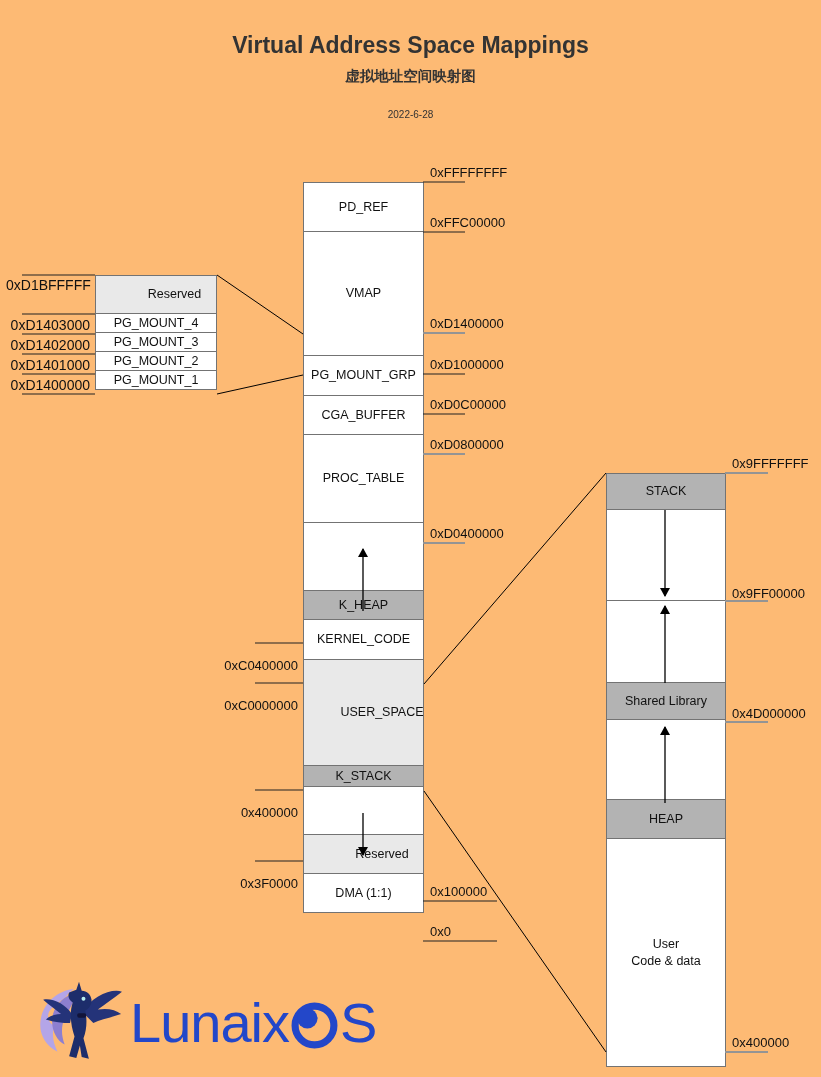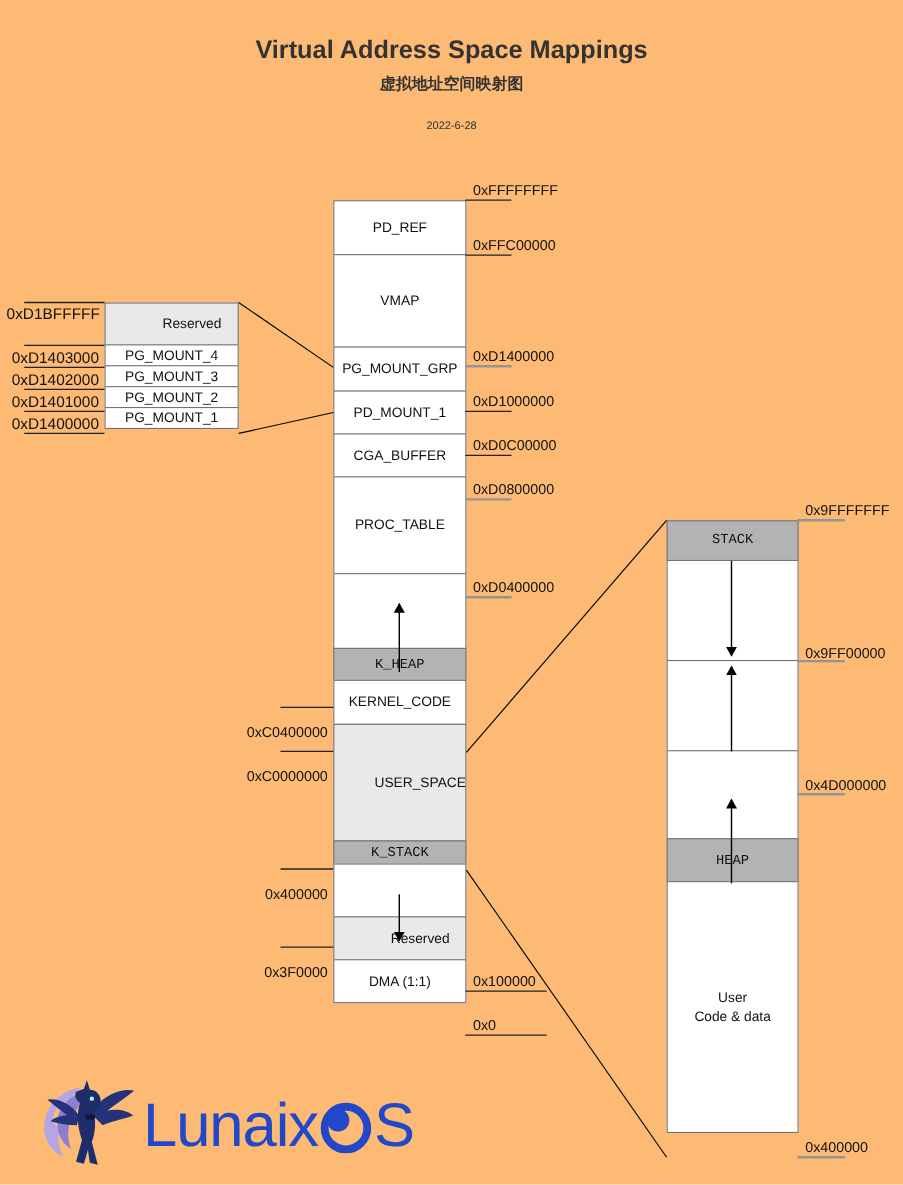--- a/index.html
+++ b/index.html
@@ -13,21 +13,21 @@
             font-size:14.5px;font-weight:bold;color:#333;}
   .date{position:absolute;top:109px;left:0;width:100%;text-align:center;
         font-size:10px;color:#333;}
 
   
   .stack{position:absolute;}
   .seg{border:1px solid #737373;box-sizing:border-box;background:#fff;
        display:flex;align-items:center;justify-content:center;
        font-size:12.5px;color:#111;}
   .seg + .seg{margin-top:-1px;}
-  .seg.gray{background:#b3b3b3;font-family:Liberation Mono, monospace;}
+  .seg.gray{background:#b3b3b3;}
   .seg.light{background:#e9e9e9;padding-left:37px;}
   .seg .lbl{text-align:center;white-space:pre-line;line-height:1.3;}
 
   .col-main{left:303px;top:182px;width:121px;}
   .inset-left{left:95px;top:275px;width:122px;}
   .inset-right{left:606px;top:473px;width:120px;}
 
   
   .addr{position:absolute;font-size:13px;color:#111;white-space:nowrap;}
   .addr.r{left:430px;}
@@ -51,28 +51,25 @@
 <div class="canvas">
 
   <div class="title">Virtual Address Space Mappings</div>
   <div class="subtitle">虚拟地址空间映射图</div>
   <div class="date">2022-6-28</div>
 
   <div class="stack col-main">
     <div class="seg" style="height:50px">
         <span class="lbl">PD_REF</span>
       </div>
-    <div class="seg" style="height:85px">
+    <div class="seg" style="height:125px">
         <span class="lbl">VMAP</span>
       </div>
     <div class="seg" style="height:41px">
         <span class="lbl">PG_MOUNT_GRP</span>
-      </div>
-    <div class="seg" style="height:40px">
-        <span class="lbl">PD_MOUNT_1</span>
       </div>
     <div class="seg" style="height:40px">
         <span class="lbl">CGA_BUFFER</span>
       </div>
     <div class="seg" style="height:89px">
         <span class="lbl">PROC_TABLE</span>
       </div>
     <div class="seg" style="height:69px"></div>
     <div class="seg gray" style="height:30px">
         <span class="lbl">K_HEAP</span>
@@ -132,20 +129,23 @@
   <span class="addr li" style="top:337px">0xD1402000</span>
   <span class="addr li" style="top:357px">0xD1401000</span>
   <span class="addr li" style="top:377px">0xD1400000</span>
 
   <div class="stack inset-right">
     <div class="seg gray" style="height:37px">
         <span class="lbl">STACK</span>
       </div>
     <div class="seg" style="height:92px"></div>
     <div class="seg" style="height:83px"></div>
+    <div class="seg gray" style="height:38px">
+        <span class="lbl">Shared Library</span>
+      </div>
     <div class="seg" style="height:81px"></div>
     <div class="seg gray" style="height:40px">
         <span class="lbl">HEAP</span>
       </div>
     <div class="seg" style="height:229px">
         <span class="lbl">User
 Code &amp; data</span>
       </div>
   </div>
   <span class="addr ri" style="top:456px">0x9FFFFFFF</span>

